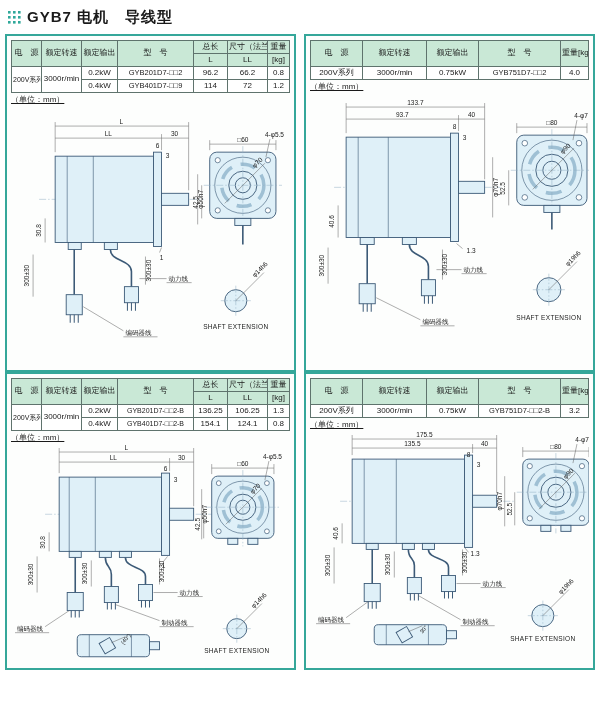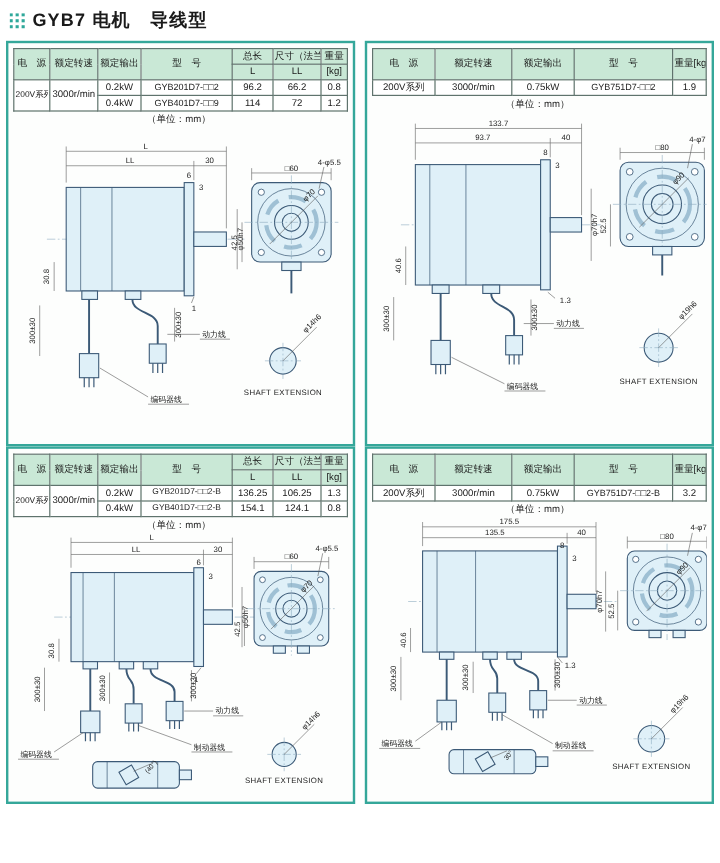--- a/index.html
+++ b/index.html
@@ -12,21 +12,21 @@
   .panel{flex:1;border:2px solid #35a79a;background:#fdfefd;box-sizing:border-box;padding:4px 4px 2px;}
   .panel.tall{height:338px;}
   .panel.short{height:298px;}
   table.spec{width:100%;border-collapse:collapse;table-layout:fixed;font-size:8px;}
   table.spec th,table.spec td{border:1px solid #5f736d;padding:0 1px;text-align:center;height:12px;
         line-height:1.05;white-space:nowrap;overflow:hidden;font-weight:normal;background:#fff;}
   table.spec th{background:#c9e8d6;}
   table.spec.single th{height:25px;}
   .fs7{font-size:7px;}
   .fs75{font-size:7.5px;}
-  .unit-note{font-size:8px;text-align:center;padding:1px 3px 0 0;}
+  .unit-note{font-size:8px;text-align:left;padding:1px 3px 0 0;text-decoration:underline;}
   svg.drawing{display:block;width:100%;margin-top:1px;}
   svg text{font-family:"Liberation Sans",sans-serif;font-size:6.5px;fill:#1a1a1a;}
   svg text.cap{letter-spacing:.3px;}
   svg text.tiny{font-size:5.5px;}
   .part{fill:#dff0f8;stroke:#3c5a77;stroke-width:.9;}
   .edge{stroke:#3c5a77;stroke-width:.6;fill:none;}
   .slots{fill:none;stroke:#9fc0d4;stroke-width:3.5;}
   .hole{fill:#fff;stroke:#3c5a77;stroke-width:.7;}
   .cl{stroke:#90aec2;stroke-width:.5;stroke-dasharray:7 2 1.5 2;fill:none;}
   .dim{stroke:#6e6e6e;stroke-width:.55;fill:none;}
@@ -223,21 +223,21 @@
             <th>型　号</th>
             <th>重量[kg]</th>
           </tr>
         </thead>
         <tbody>
           <tr>
             <td>200V系列</td>
             <td>3000r/min</td>
             <td>0.75kW</td>
             <td class="fs75">GYB751D7-□□2</td>
-            <td>1.9</td>
+            <td>4.0</td>
           </tr>
         </tbody>
       </table>
       <div class="unit-note">（单位：mm）</div>
 
       <svg class="drawing" viewBox="0 0 278 248">
         <g>
           <line class="cl" x1="24" y1="94" x2="190" y2="94"></line>
           <rect class="part" x="36" y="44" width="104" height="100"></rect>
           <line class="edge" x1="48" y1="44" x2="48" y2="144"></line>

